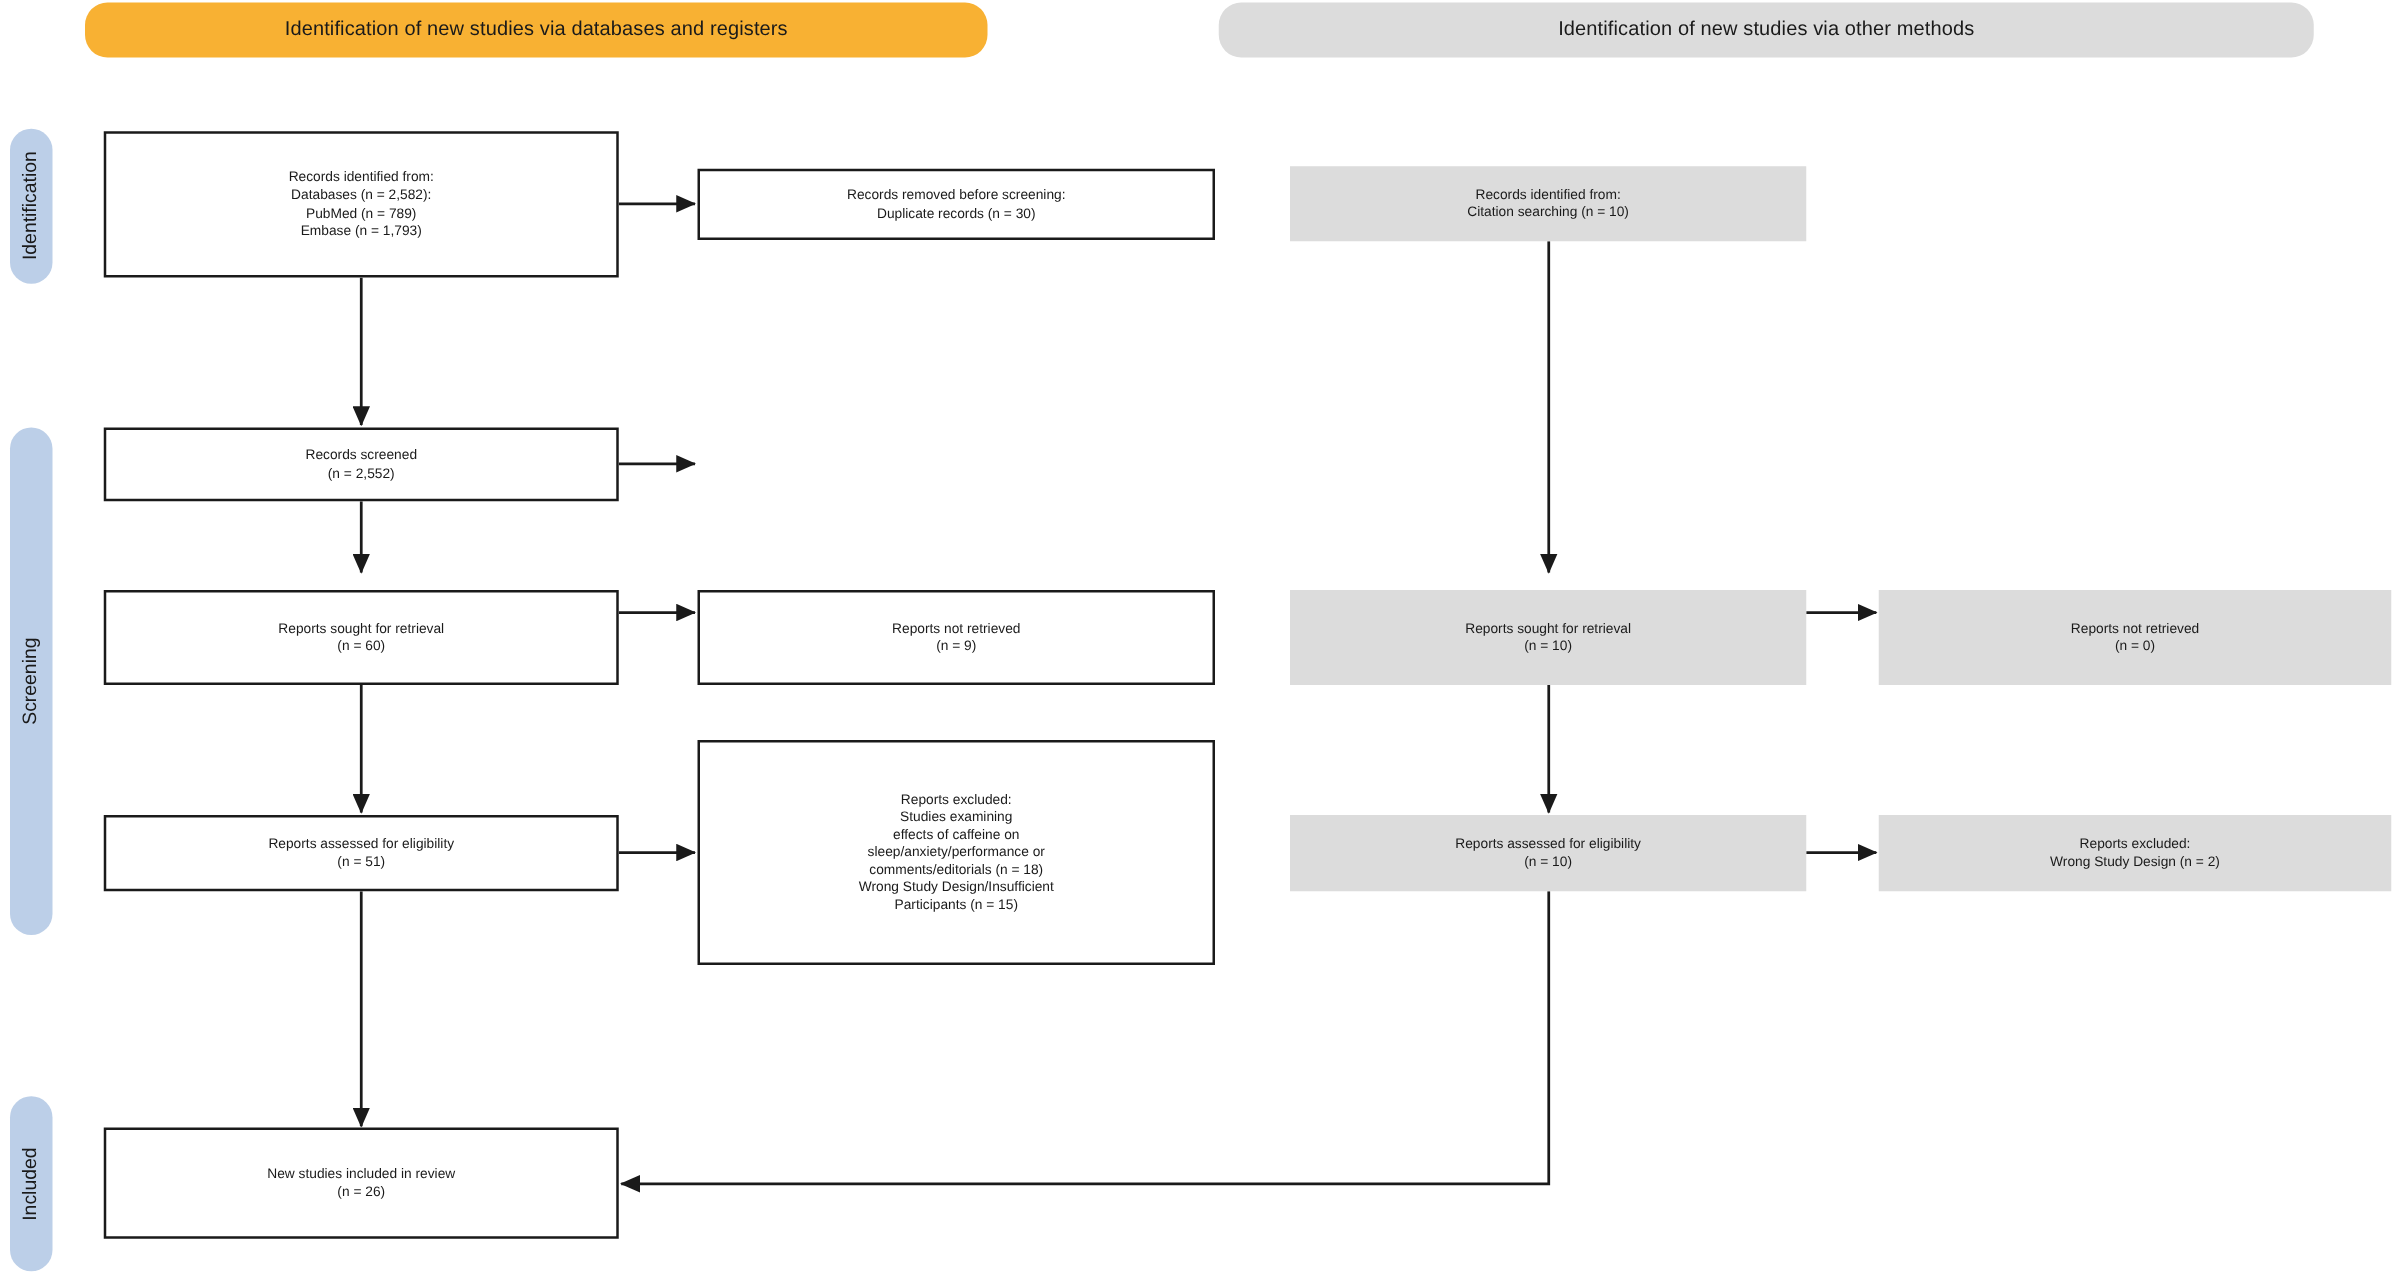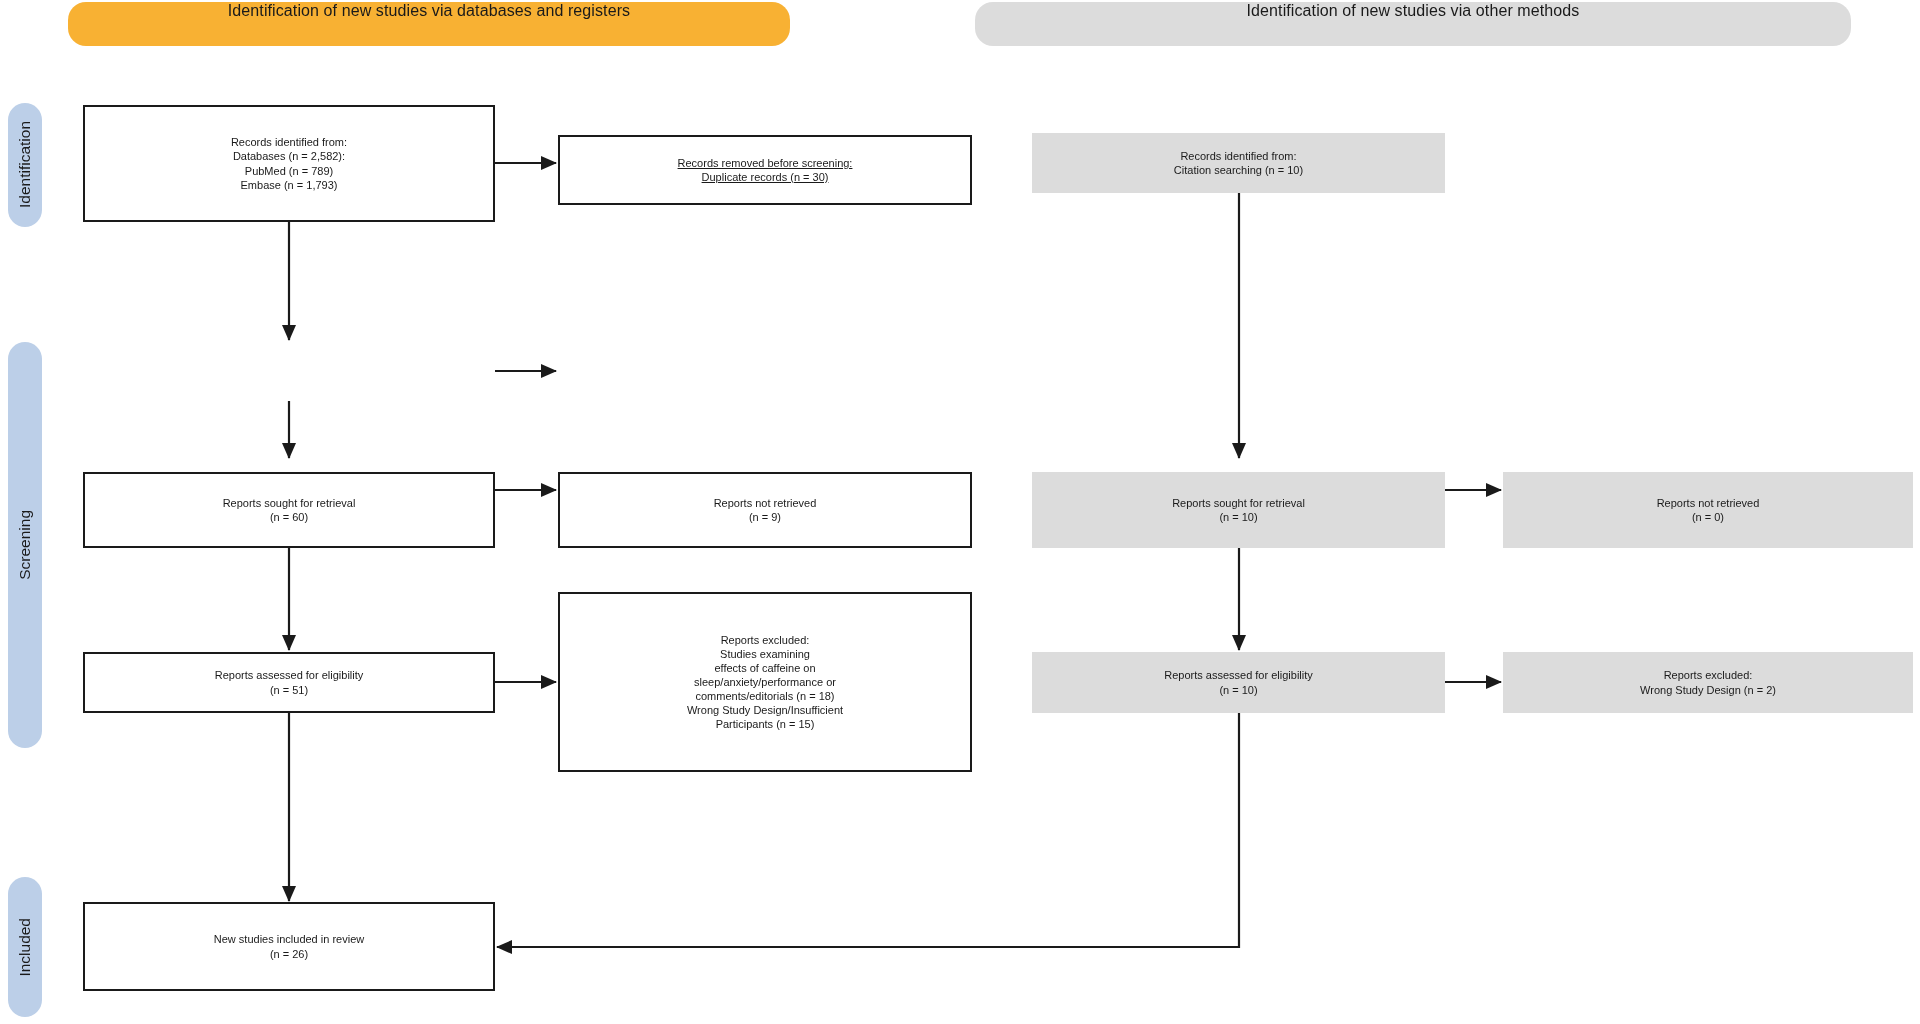--- a/index.html
+++ b/index.html
@@ -3,21 +3,21 @@
 <meta charset="utf-8">
 <style>
   html,body{margin:0;padding:0;background:#ffffff;}
   #stage{
     position:relative;width:1920px;height:1024px;background:#ffffff;
     font-family:"Liberation Sans","DejaVu Sans",sans-serif;color:#1a1a1a;
     overflow:hidden;
   }
   .banner{
     position:absolute;top:2px;height:44px;border-radius:18px;
-    display:flex;align-items:flex-start;justify-content:center;
+    display:flex;align-items:center;justify-content:center;
     font-size:16px;letter-spacing:.1px;
   }
   .banner.orange{left:68px;width:722px;background:#F8B133;}
   .banner.gray{left:975px;width:876px;background:#DCDCDC;}
   .stage-pill{
     position:absolute;left:8px;width:34px;background:#BCCFE8;border-radius:17px;
     display:flex;align-items:center;justify-content:center;
   }
   .stage-pill span{
     writing-mode:vertical-rl;transform:rotate(180deg);
@@ -32,21 +32,21 @@
     padding:2px 6px;box-sizing:border-box;
   }
   .node.white{background:#ffffff;border:2px solid #1a1a1a;}
   .node.gray{background:#DCDCDC;border:none;}
   
   .colA{left:83px;width:412px;}
   .colB{left:558px;width:414px;}
   .colC{left:1032px;width:413px;}
   .colD{left:1503px;width:410px;}
   .a1{top:105px;height:117px;}
-  .b1{top:135px;height:70px;text-decoration:underline;}
+  .b1{top:135px;height:57px;}
   .c1{top:133px;height:60px;}
   .r2{top:342px;height:59px;}
   .r3{top:472px;height:76px;}
   .a4{top:652px;height:61px;}
   .b4{top:592px;height:180px;}
   .c4{top:652px;height:61px;}
   .d4{top:652px;height:61px;}
   .a5{top:902px;height:89px;}
   #arrow-layer{position:absolute;left:0;top:0;width:1920px;height:1024px;pointer-events:none;}
   #arrow-layer path{stroke:#1a1a1a;stroke-width:2.2;fill:none;}
@@ -93,20 +93,24 @@
     <path d="M1445,682 L1501,682" marker-end="url(#arrow)"></path>
     <path d="M1239,713 L1239,947 L497,947" marker-end="url(#arrow)"></path>
   </svg>
 
   <div class="node white colA a1">
     <span>Records identified from:
 Databases (n = 2,582):
 PubMed (n = 789)
 Embase (n = 1,793)</span>
   </div>
+  <div class="node white colA r2">
+    <span>Records screened
+(n = 2,552)</span>
+  </div>
   <div class="node white colA r3">
     <span>Reports sought for retrieval
 (n = 60)</span>
   </div>
   <div class="node white colA a4">
     <span>Reports assessed for eligibility
 (n = 51)</span>
   </div>
   <div class="node white colA a5">
     <span>New studies included in review

